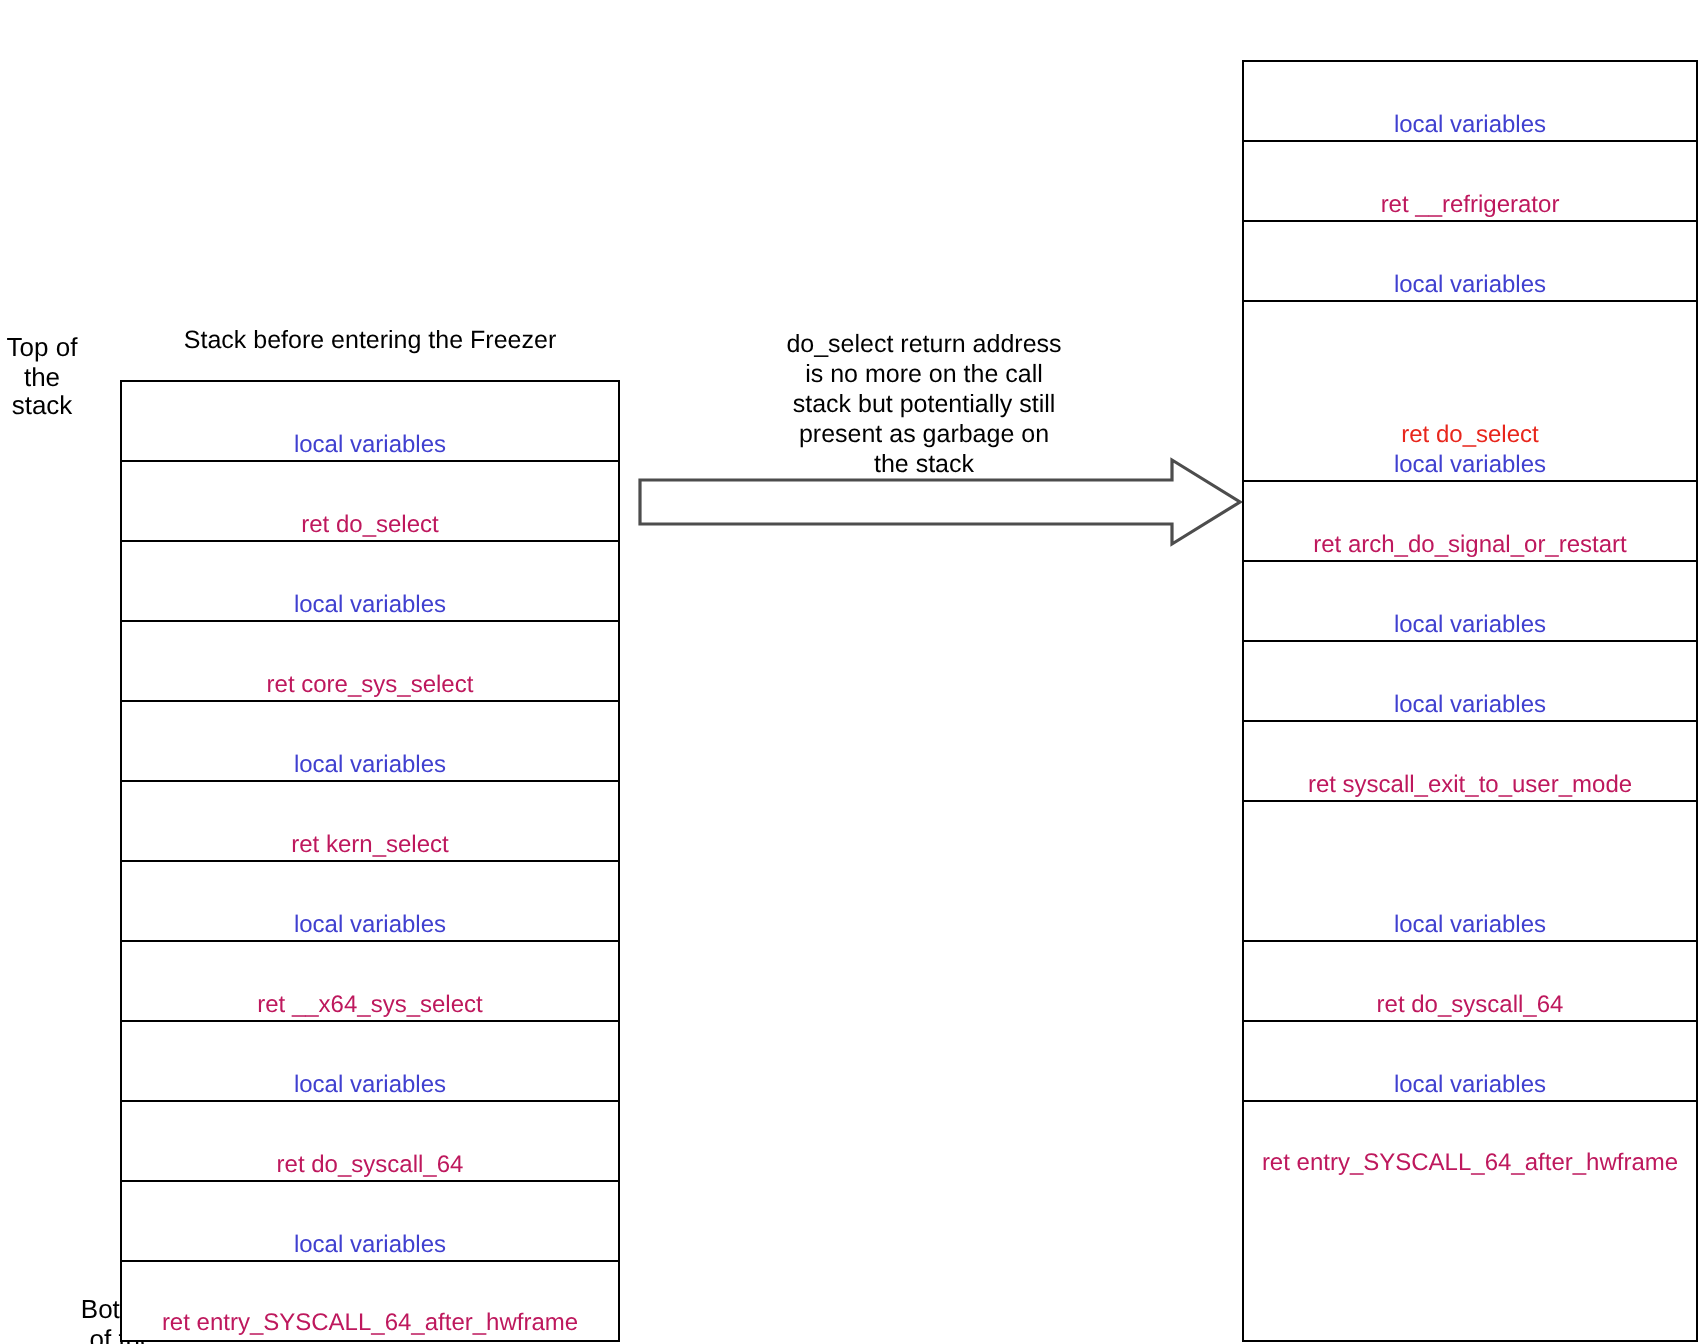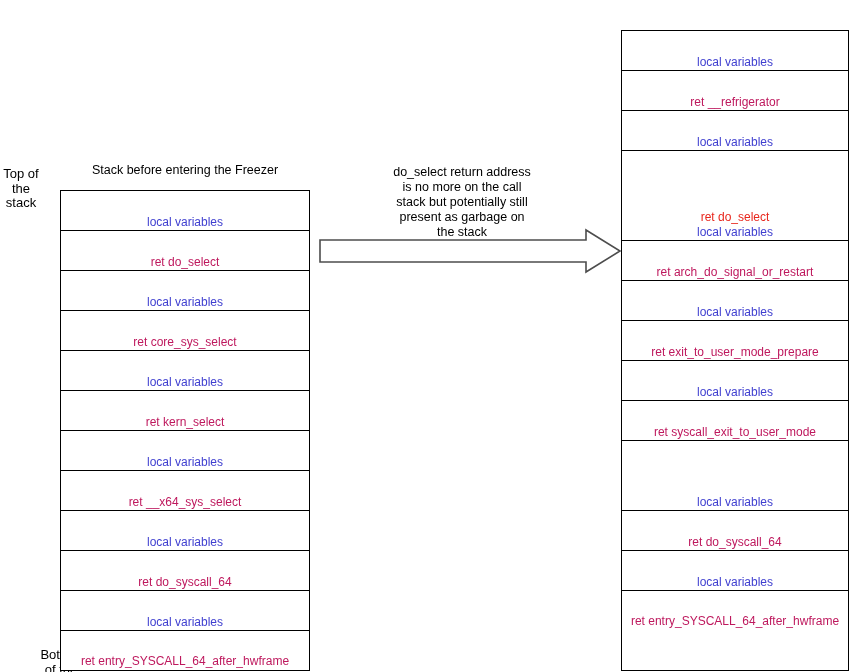--- a/index.html
+++ b/index.html
@@ -173,23 +173,20 @@
       <div class="frame garbage" style="height: 90px;">
         <span class="line-red">ret do_select</span>
         <span class="line-blue">local variables</span>
       </div>
       <div class="frame ret" style="height: 40px;">
         <span>ret arch_do_signal_or_restart</span>
       </div>
       <div class="frame locals" style="height: 40px;">
         <span>local variables</span>
       </div>
-      <div class="frame ret" style="height: 40px;">
-        <span>ret exit_to_user_mode_prepare</span>
-      </div>
       <div class="frame locals" style="height: 40px;">
         <span>local variables</span>
       </div>
       <div class="frame ret" style="height: 40px;">
         <span>ret syscall_exit_to_user_mode</span>
       </div>
       <div class="frame locals" style="height: 70px;">
         <span>local variables</span>
       </div>
       <div class="frame ret" style="height: 40px;">

